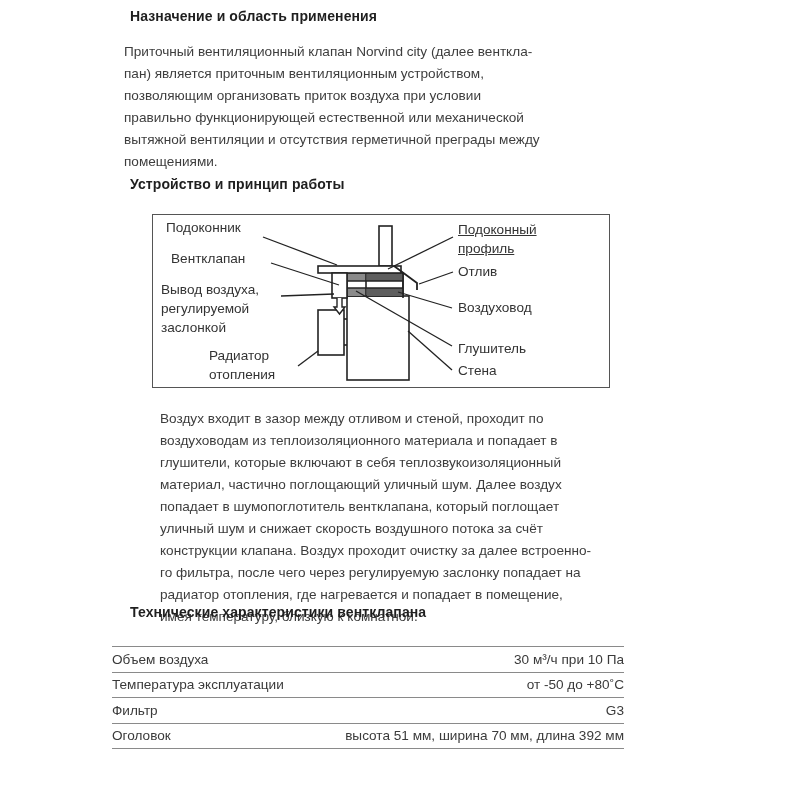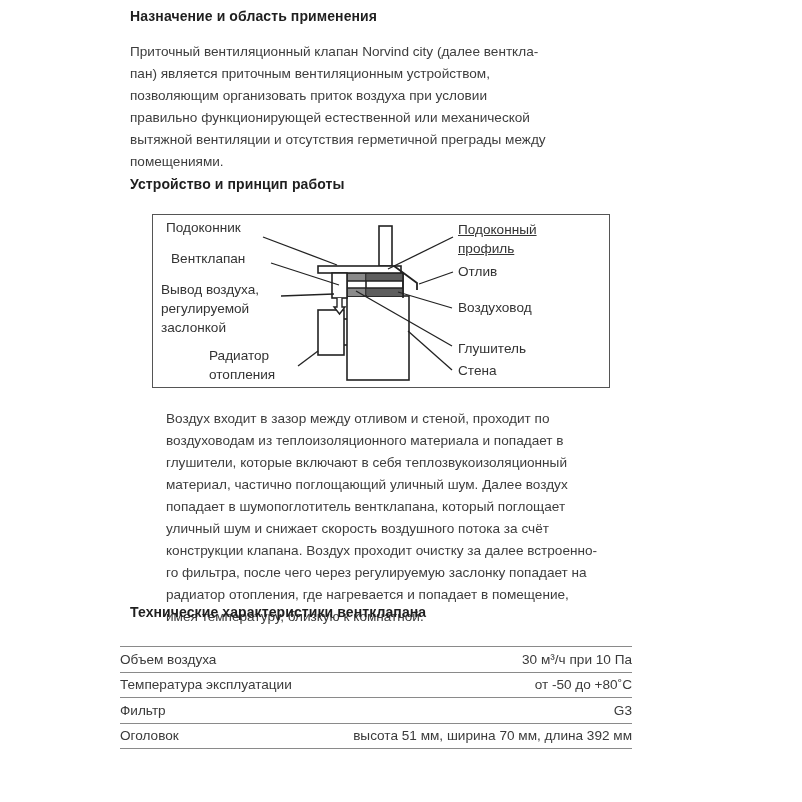--- a/index.html
+++ b/index.html
@@ -1,24 +1,24 @@
 <!DOCTYPE html>
 <html><head>
 <meta charset="utf-8">
 <style>
   html, body { margin: 0; padding: 0; background: #ffffff; }
   body { width: 802px; height: 802px; position: relative; overflow: hidden;
          font-family: "Liberation Sans", "DejaVu Sans", sans-serif; color: #3a3a3a; }
   .h { position: absolute; left: 130px; font-weight: bold; font-size: 14px; color: #1f1f1f; margin: 0; letter-spacing: 0.1px; }
-  .para { position: absolute; left: 130px; width: 520px; font-size: 13.6px; line-height: 22px; color: #3d3d3d; margin: 0; }
+  .para { position: absolute; left: 124px; width: 520px; font-size: 13.6px; line-height: 22px; color: #3d3d3d; margin: 0; }
   .para span { display: block; white-space: nowrap; }
   .diagram { position: absolute; left: 152px; top: 214px; width: 458px; height: 174px; border: 1.5px solid #555; box-sizing: border-box; }
   .diagram svg { position: absolute; left: 0; top: 0; }
   .dlabel { position: absolute; font-size: 13.6px; line-height: 19px; color: #333; white-space: nowrap; }
-  .table { position: absolute; left: 120px; top: 646px; width: 512px; border-top: 1.5px solid #8a8a8a; text-align: center; }
+  .table { position: absolute; left: 112px; top: 646px; width: 512px; border-top: 1.5px solid #8a8a8a; text-align: center; }
   .row { display: flex; justify-content: space-between; align-items: center; height: 24.5px; border-bottom: 1.5px solid #8a8a8a; font-size: 13.6px; color: #3a3a3a; box-sizing: content-box; }
   .row .k, .row .v { white-space: nowrap; }
 </style>
 </head>
 <body>
 
 <h2 class="h" style="top:8px;">Назначение и область применения</h2>
 <div class="para" style="top:41px;">
   <span>Приточный вентиляционный клапан Norvind city (далее венткла-</span>
   <span>пан) является приточным вентиляционным устройством,</span>

